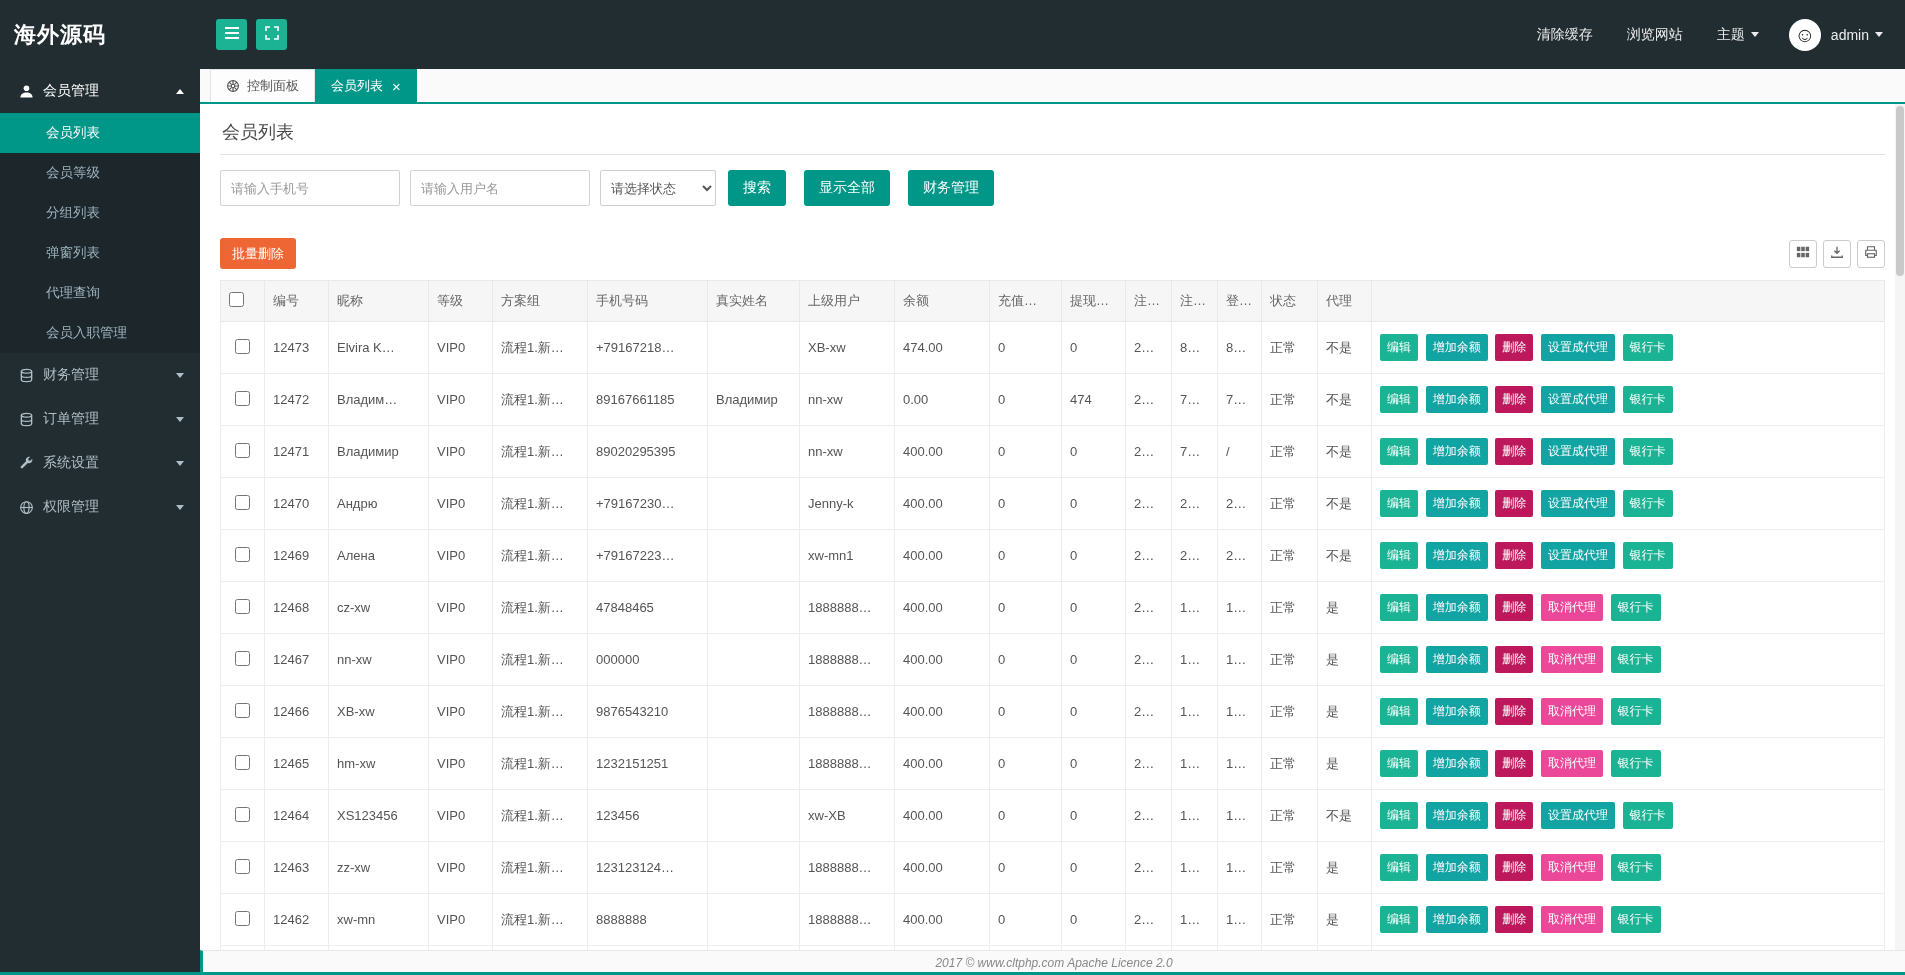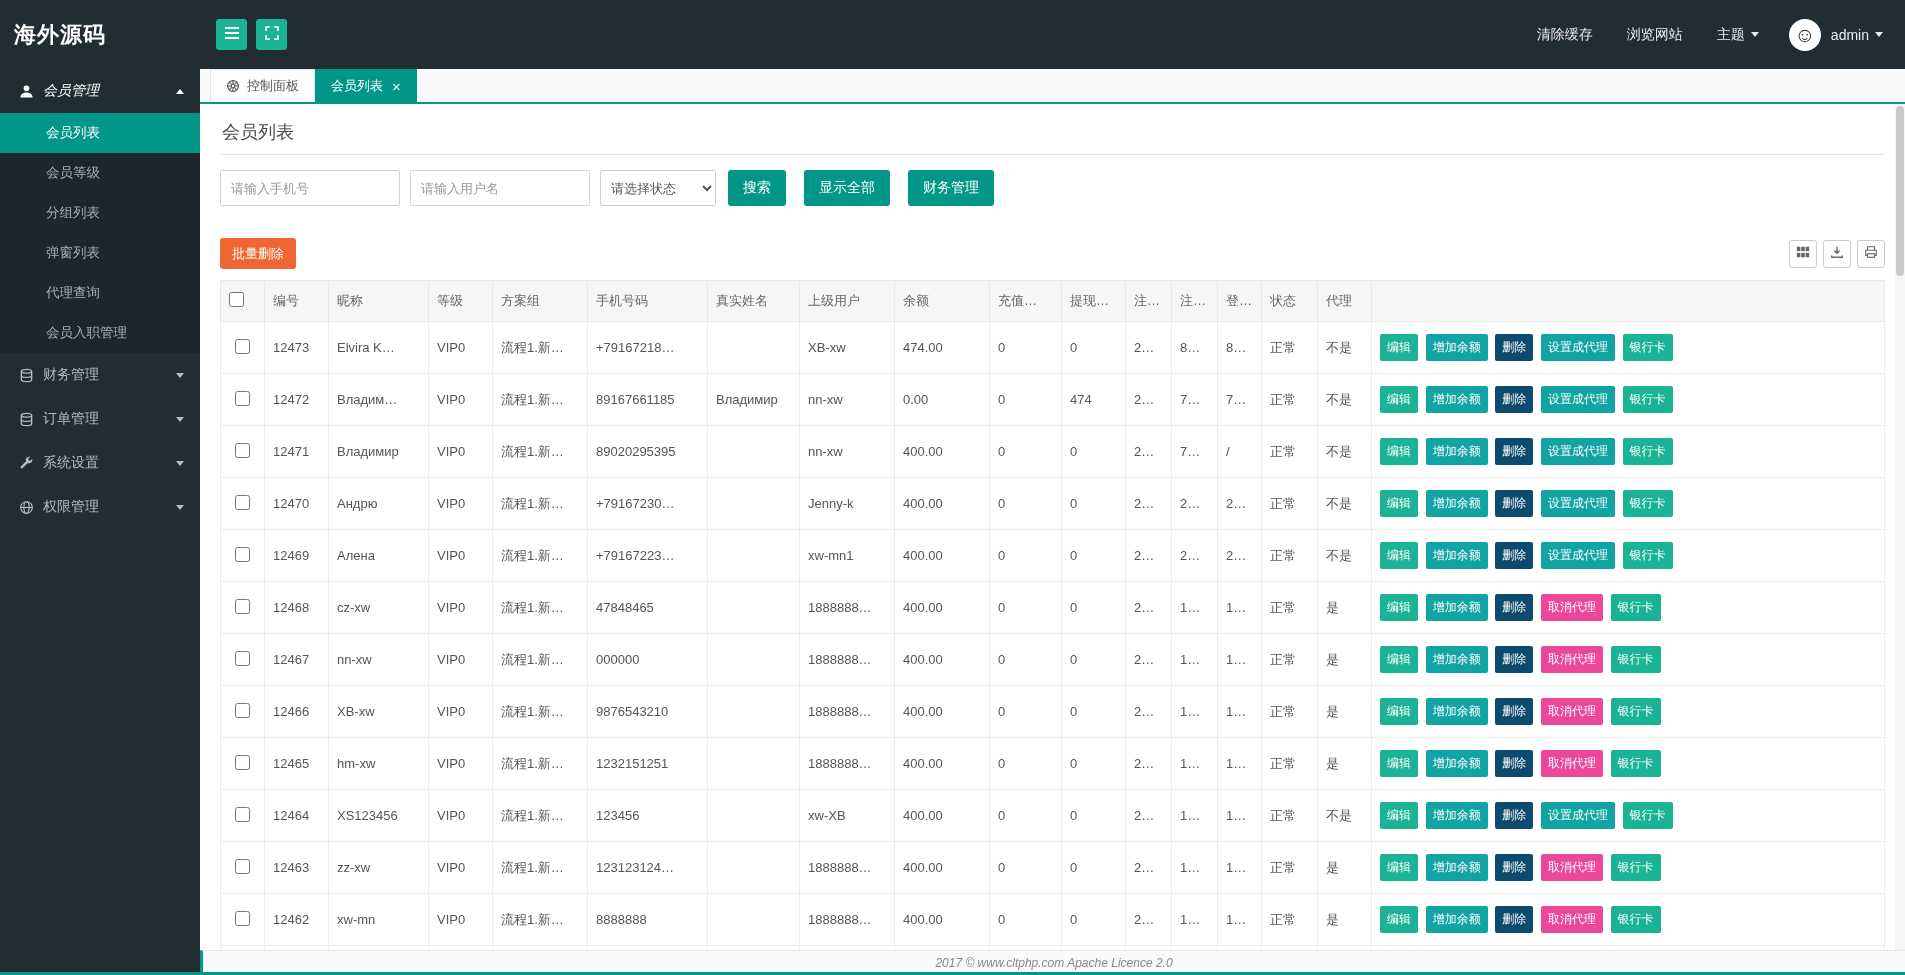--- a/index.html
+++ b/index.html
@@ -11,21 +11,21 @@
   button { font-family: inherit; cursor: pointer; }
   input, select { font-family: inherit; }
 
   .app { display: flex; width: 100%; height: 100%; position: relative; }
   .app::after { content:""; position:absolute; left:0; right:0; bottom:0; height:3px; background:#009688; z-index:50; }
 
   
   .sidebar { width: 200px; background: #222d32; flex-shrink: 0; display: flex; flex-direction: column; }
   .brand { height: 69px; display: flex; align-items: center; padding-left: 14px; color: #fff; font-size: 22px; font-weight: bold; letter-spacing: 1px; }
   .menu-group { position: relative; height: 44px; display: flex; align-items: center; padding-left: 18px; color: #b0bec5; font-size: 14px; cursor: pointer; }
-  .menu-group.active { color: #fff; font-style: italic; }
+  .menu-group.active { color: #fff; }
   .menu-group .gicon { width: 16px; height: 16px; margin-right: 9px; display: inline-flex; align-items: center; justify-content: center; }
   .menu-group .caret { position: absolute; right: 16px; }
   .submenu { background: #1c262b; }
   .submenu-item { height: 40px; display: flex; align-items: center; padding-left: 46px; color: #9fb3bd; font-size: 13.5px; cursor: pointer; }
   .submenu-item.active { background: #009688; color: #fff; }
   .caret { width: 0; height: 0; border-left: 4px solid transparent; border-right: 4px solid transparent; display:inline-block; }
   .caret.down { border-top: 5px solid currentColor; }
   .caret.up { border-bottom: 5px solid currentColor; }
 
   
@@ -64,21 +64,21 @@
   table.grid { width: 100%; border-collapse: collapse; table-layout: fixed; margin-top: 11px; }
   table.grid th { background: #f6f6f6; color: #666; font-weight: 400; border: 1px solid #e9e9e9; padding: 11px 8px; text-align: left; white-space: nowrap; overflow: hidden; font-size: 13px; }
   table.grid td { color: #555; border: 1px solid #ededed; padding: 12px 8px; white-space: nowrap; overflow: hidden; font-size: 13px; background: #fff; }
   td.td-check, th.td-check { text-align: center; padding: 8px 4px; }
   td.td-actions { padding: 8px 6px; }
   input[type=checkbox] { width: 15px; height: 15px; }
 
   .btn-xs { border: none; color: #fff; font-size: 12px; padding: 5px 7px; border-radius: 2px; margin-right: 4px; white-space: nowrap; }
   .btn-green { background: #1ab394; }
   .btn-teal { background: #12a3a3; }
-  .btn-orange { background: #0c4a6e; }
+  .btn-orange { background: #be185d; }
   .btn-red { background: #ec4899; }
 
   .scrollbar { position: absolute; top: 0; right: 0; bottom: 0; width: 10px; background: #f5f5f5; }
   .scrollbar .thumb { position: absolute; top: 2px; left: 1px; width: 8px; height: 170px; background: #c9c9c9; border-radius: 4px; }
 
   .footer { height: 25px; background: #fafafa; border-top: 1px solid #e7e7e7; border-left: 3px solid #009688; display: flex; align-items: center; justify-content: center; color: #888; font-size: 12px; font-style: italic; }
 </style>
 </head>
 <body>
 

